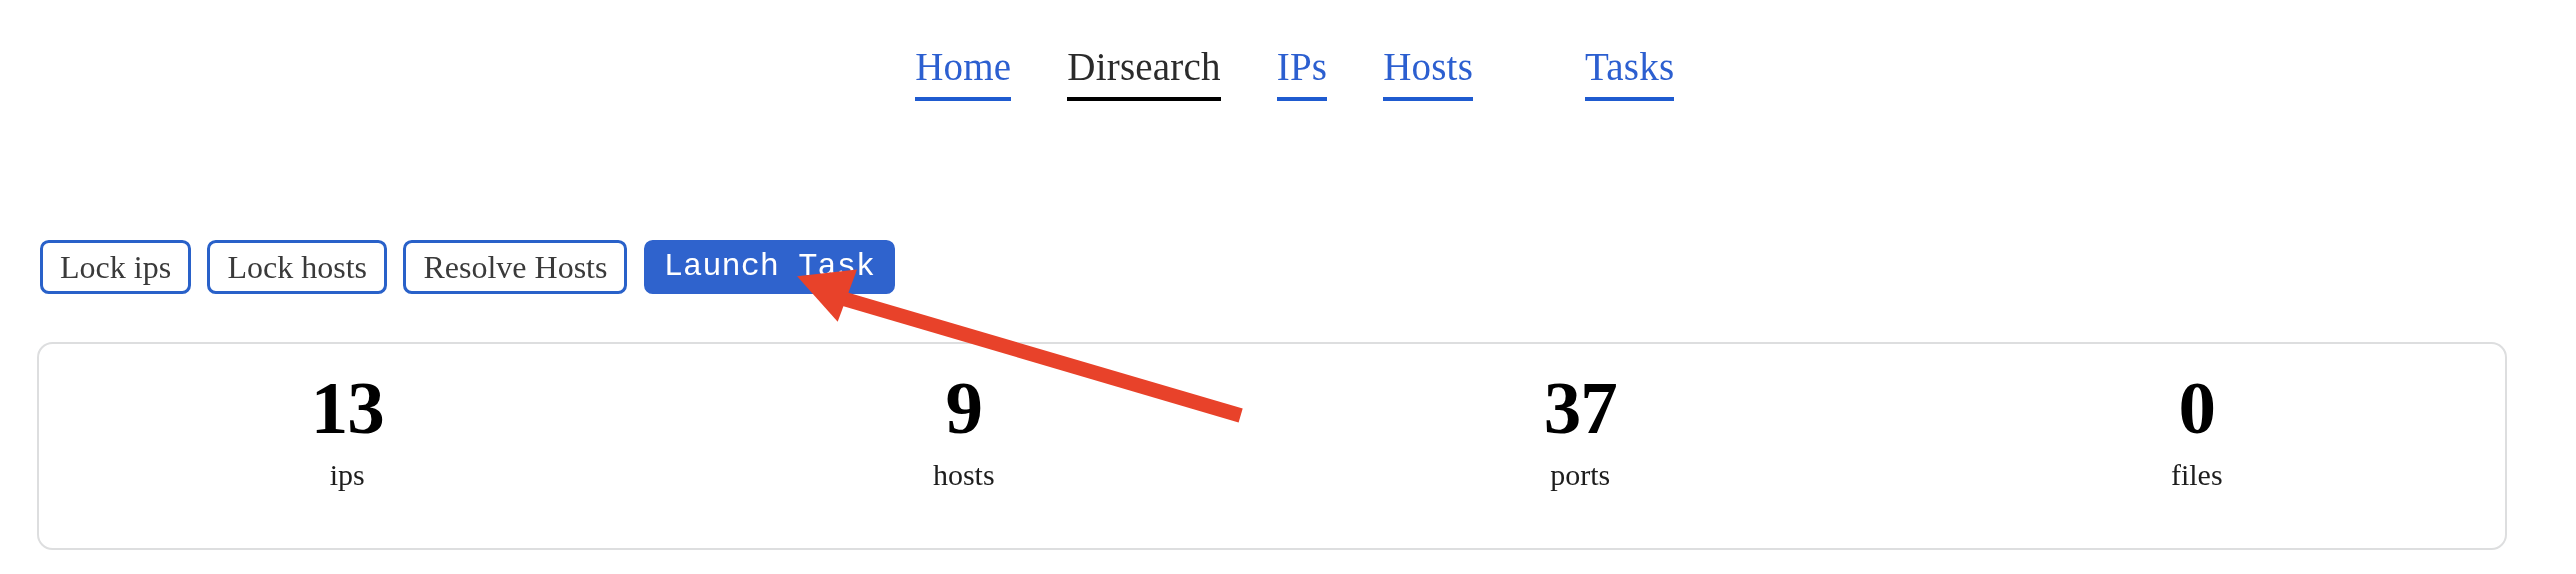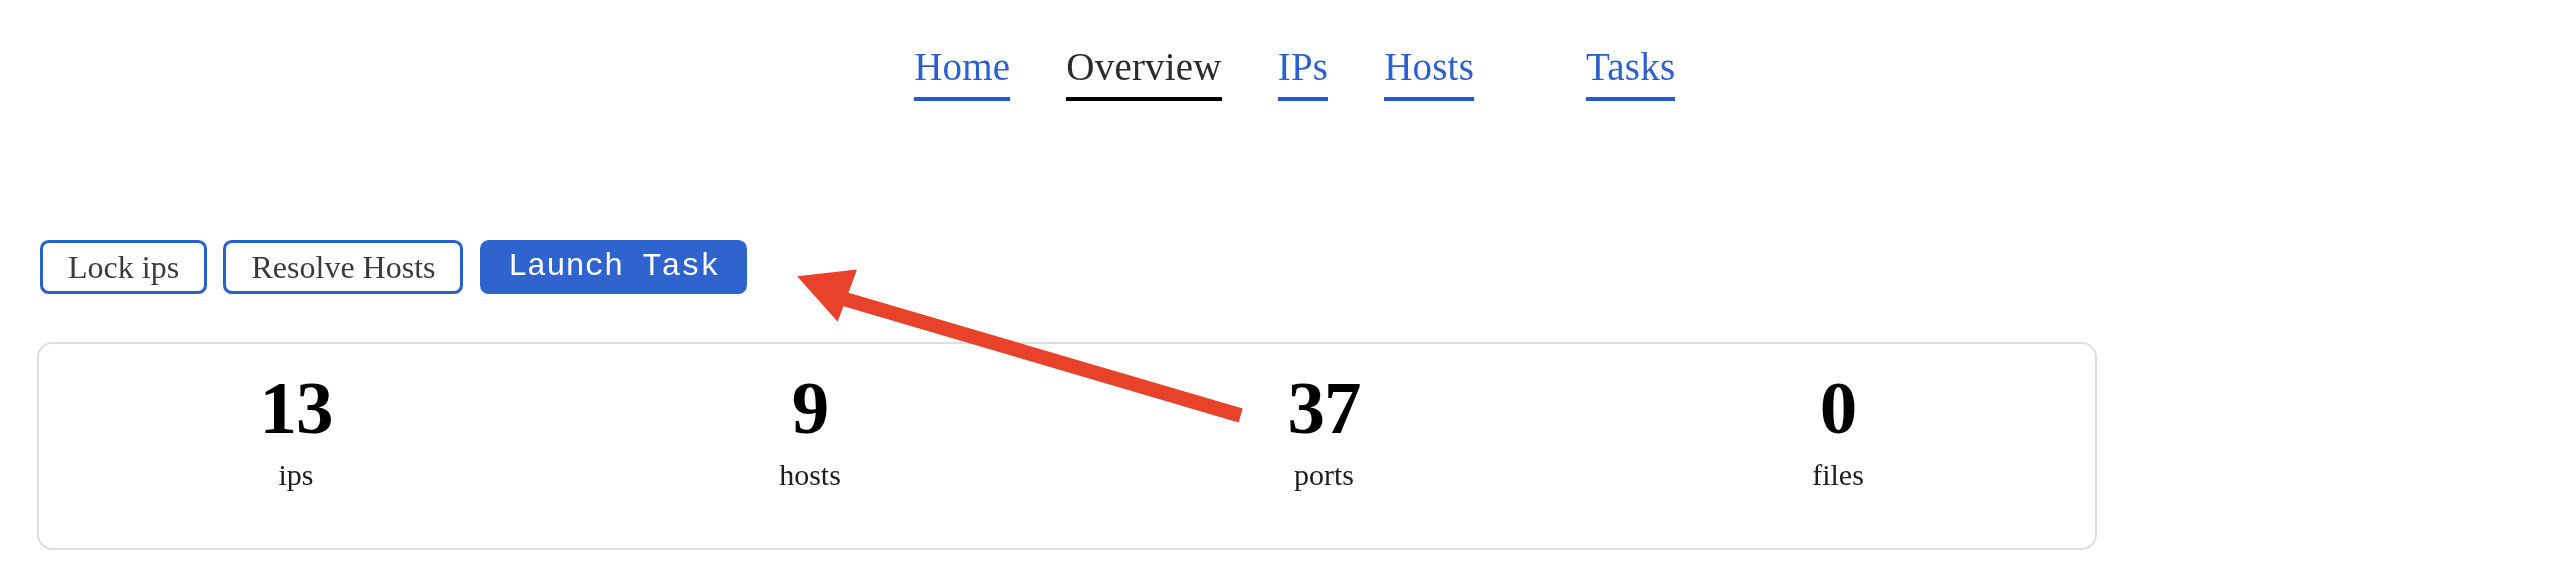--- a/index.html
+++ b/index.html
@@ -74,21 +74,21 @@
   .btn {
     box-sizing: border-box;
     height: 54px;
     border-radius: 8.7px;
     font-family: "Liberation Serif", "DejaVu Serif", serif;
     font-size: 32px;
     line-height: 1;
     display: flex;
     align-items: center;
     justify-content: center;
-    padding: 0 25px;
+    padding: 0 17px;
     white-space: nowrap;
     cursor: pointer;
     user-select: none;
   }
   .btn-outline {
     background: #ffffff;
     border: 3.9px solid #2961c9;
     color: #3a3a3a;
   }
   .btn-primary {
@@ -96,21 +96,21 @@
     border: 3.9px solid #2f63cd;
     color: #ffffff;
     font-family: Liberation Mono, monospace;
   }
 
   
   .stats-panel {
     position: absolute;
     top: 342px;
     left: 37px;
-    width: 2060px;
+    width: 2470px;
     height: 208px;
     box-sizing: border-box;
     border: 2.9px solid #dddedf;
     border-radius: 15.5px;
     background: #ffffff;
     display: flex;
     align-items: flex-start;
   }
   .stat-cell {
     flex: 1 1 0;
@@ -149,21 +149,21 @@
 
 <div class="nav-bar">
   <div class="nav-inner">
 
     <div class="nav-item">
       <span class="nav-label">Home</span>
       <span class="nav-underline"></span>
     </div>
 
     <div class="nav-item active">
-      <span class="nav-label">Overview</span>
+      <span class="nav-label">Dirsearch</span>
       <span class="nav-underline"></span>
     </div>
 
     <div class="nav-item">
       <span class="nav-label">IPs</span>
       <span class="nav-underline"></span>
     </div>
 
     <div class="nav-item">
       <span class="nav-label">Hosts</span>
@@ -177,20 +177,21 @@
     <div class="nav-item">
       <span class="nav-label">Tasks</span>
       <span class="nav-underline"></span>
     </div>
 
   </div>
 </div>
 
 <div class="btn-row">
   <button class="btn btn-outline">Lock ips</button>
+  <button class="btn btn-outline">Lock hosts</button>
   <button class="btn btn-outline">Resolve Hosts</button>
   <button class="btn btn-primary">Launch Task</button>
 </div>
 
 <div class="stats-panel">
 
   <div class="stat-cell">
     <span class="stat-value">13</span>
     <span class="stat-label">ips</span>
   </div>

